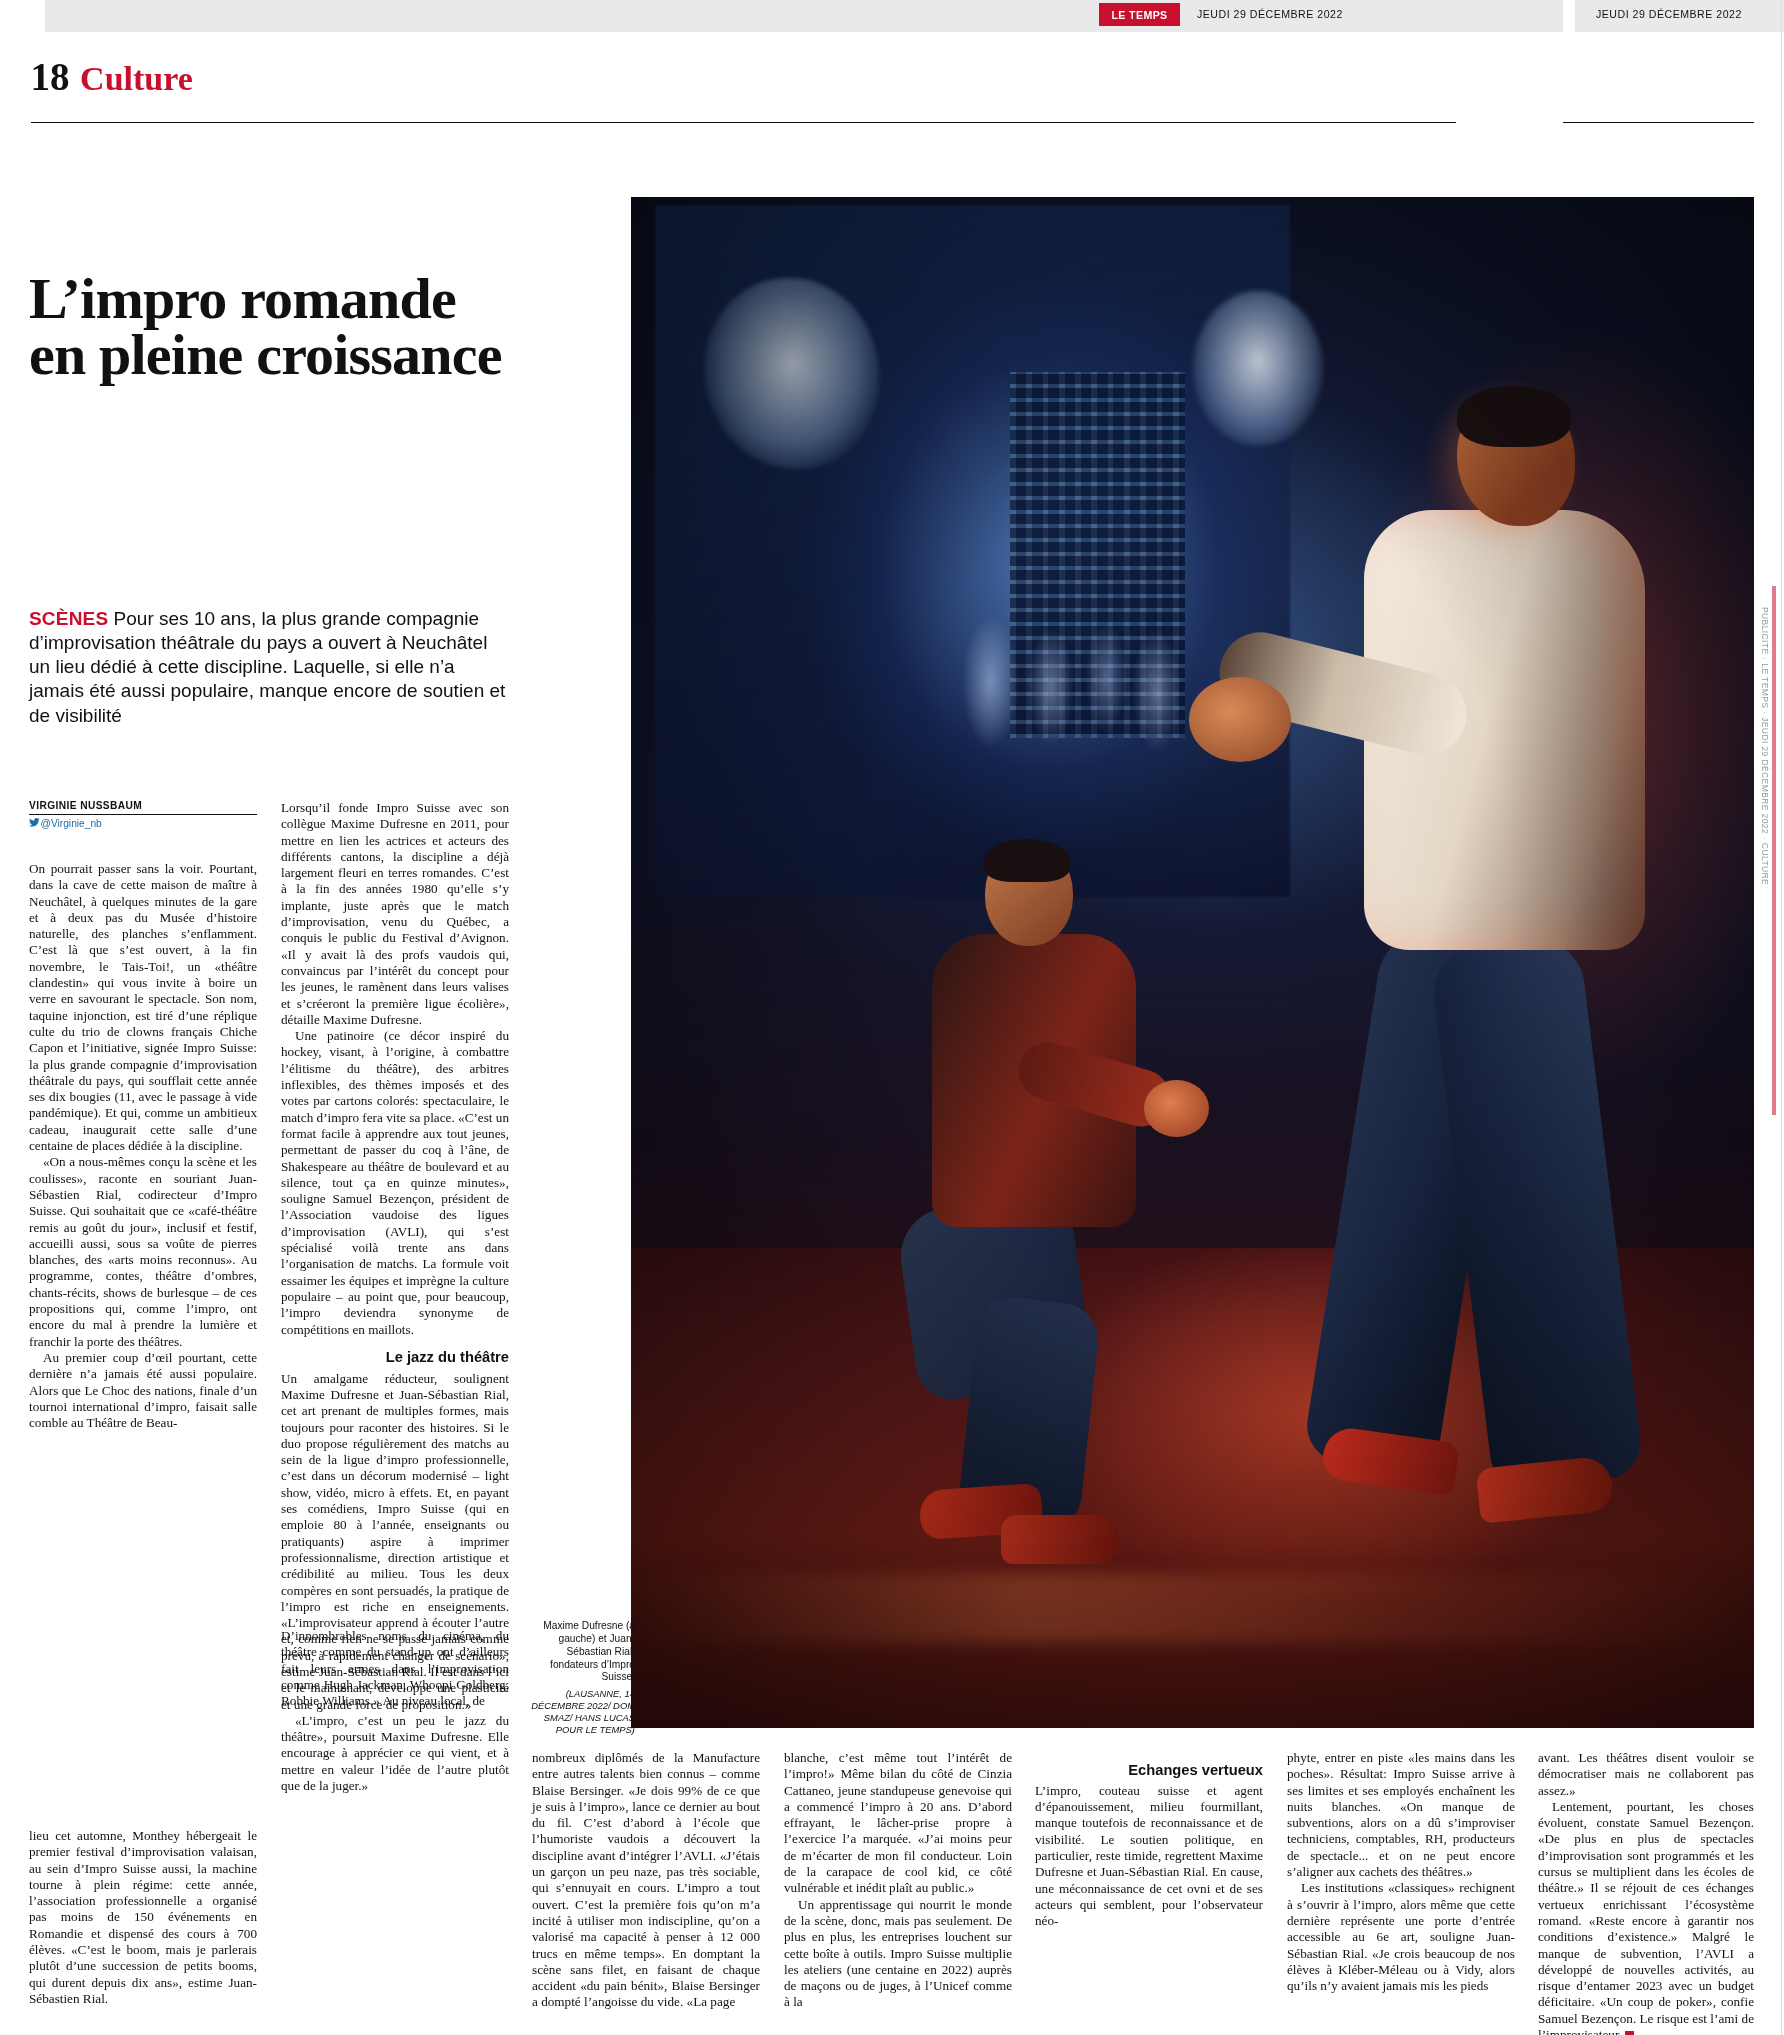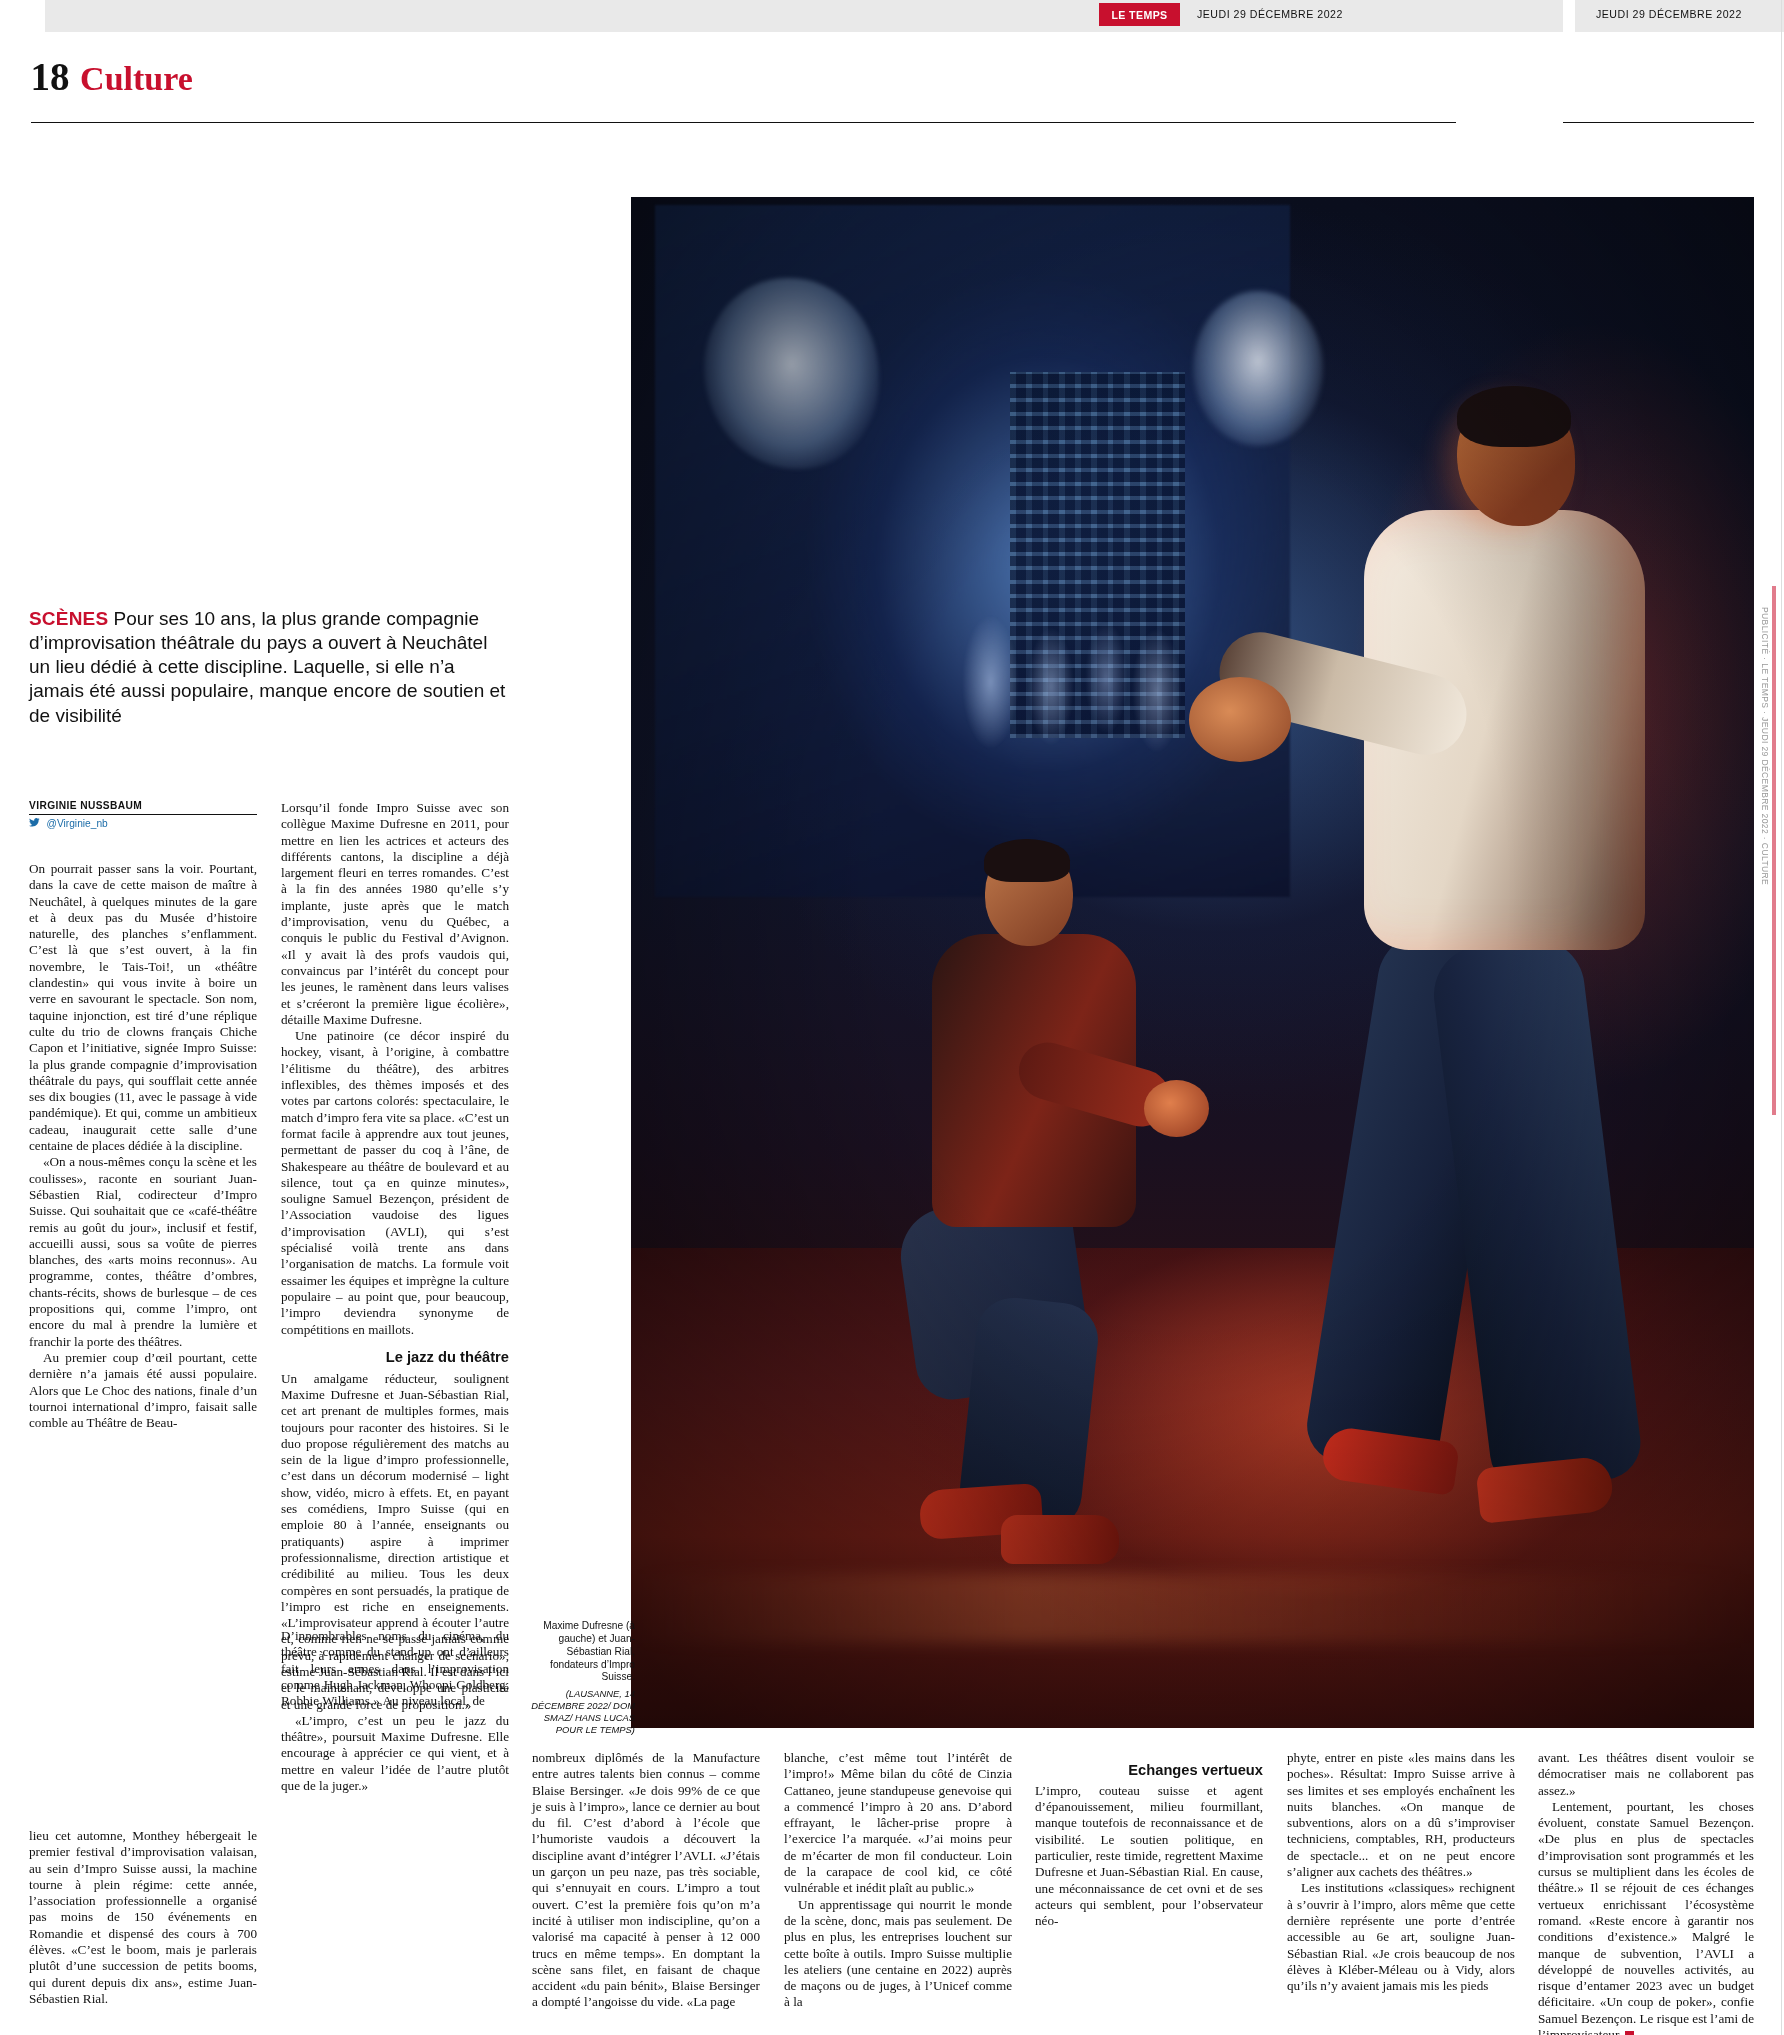--- a/index.html
+++ b/index.html
@@ -74,21 +74,21 @@
     font-weight:bold; color:#c8102e; letter-spacing:0.2px;
   }
 
   
   .byline {
     position:absolute; left:29px; top:800px; width:228px;
     font-family:"Liberation Sans", sans-serif;
   }
   .byline .name { font-size:10.2px; font-weight:bold; letter-spacing:0.4px; color:#111; }
   .byline .rule { width:228px; height:0.8px; background:#111; margin:3.3px 0 3.3px 0; }
-  .byline .handle { font-size:10.2px; color:#1b6ca8; display:flex; align-items:flex-start; gap:7px; }
+  .byline .handle { font-size:10.2px; color:#1b6ca8; display:flex; align-items:flex-start; gap:1px; }
   .tw-bird { display:inline-block; width:10.6px; height:9px; }
 
   
   .col {
     position:absolute;
     font-family:"Liberation Serif", serif;
     font-size:13.2px; line-height:1.235;
     text-align:justify;
     color:#111;
     hyphens:auto;
@@ -334,20 +334,21 @@
     <div class="mast-date d2">JEUDI 29 DÉCEMBRE 2022</div>
   </div>
 
   <div class="pagehead">
     <span class="pagenum">18</span>
     <span class="rubric">Culture</span>
   </div>
   <div class="head-rule"></div>
   <div class="head-rule2"></div>
 
+  <h1 class="headline">L’impro romande en pleine croissance</h1>
 
   <div class="standfirst">
     <span class="kicker">SCÈNES</span><span> Pour ses 10 ans, la plus grande compagnie d’improvisation théâtrale du pays a ouvert à Neuchâtel un lieu dédié à cette discipline. Laquelle, si elle n’a jamais été aussi populaire, manque encore de soutien et de visibilité</span>
   </div>
 
   <div class="byline">
     <div class="name">VIRGINIE NUSSBAUM</div>
     <div class="rule"></div>
     <div class="handle">
       <span class="tw-bird">

